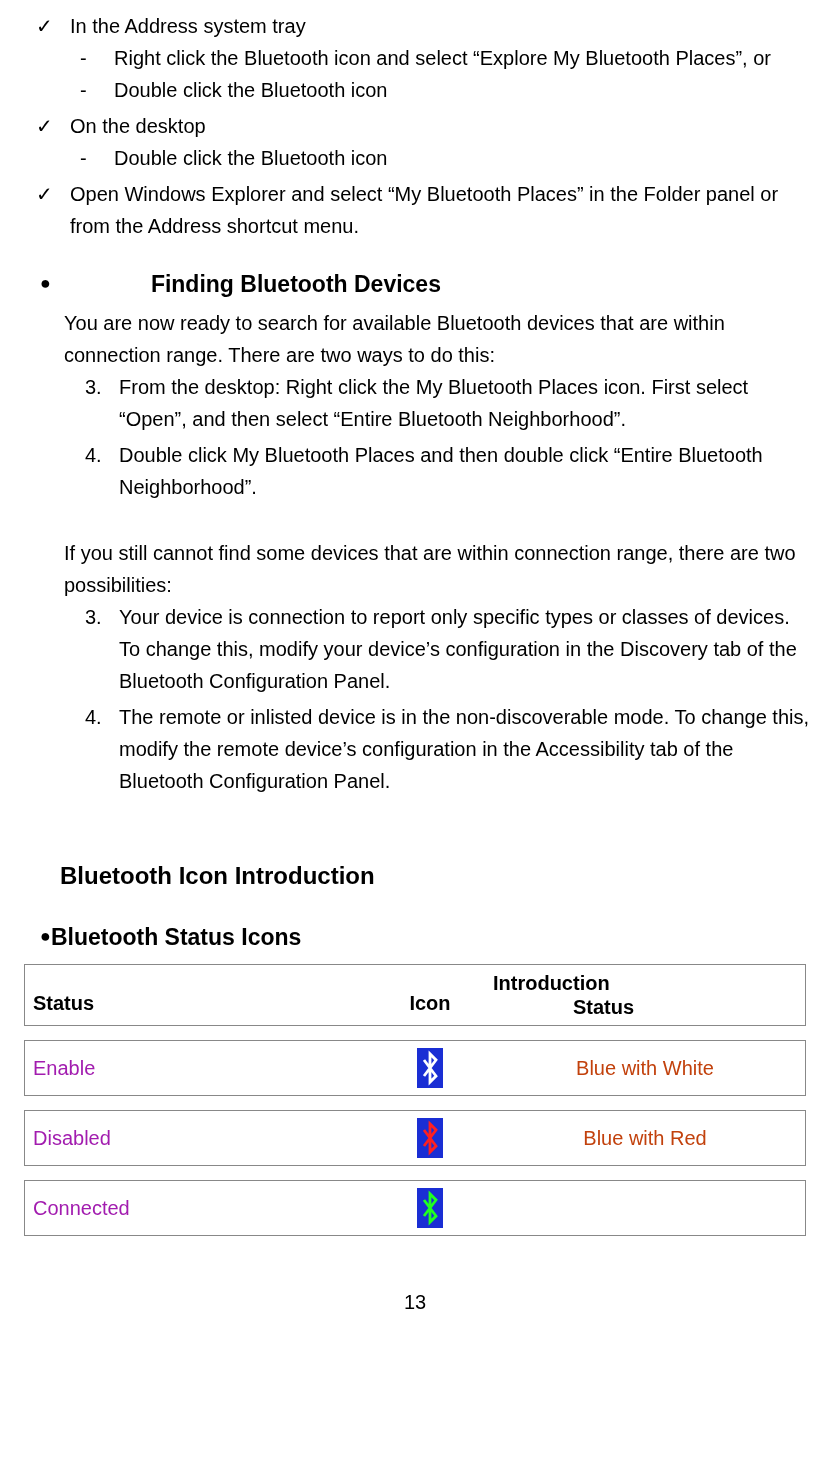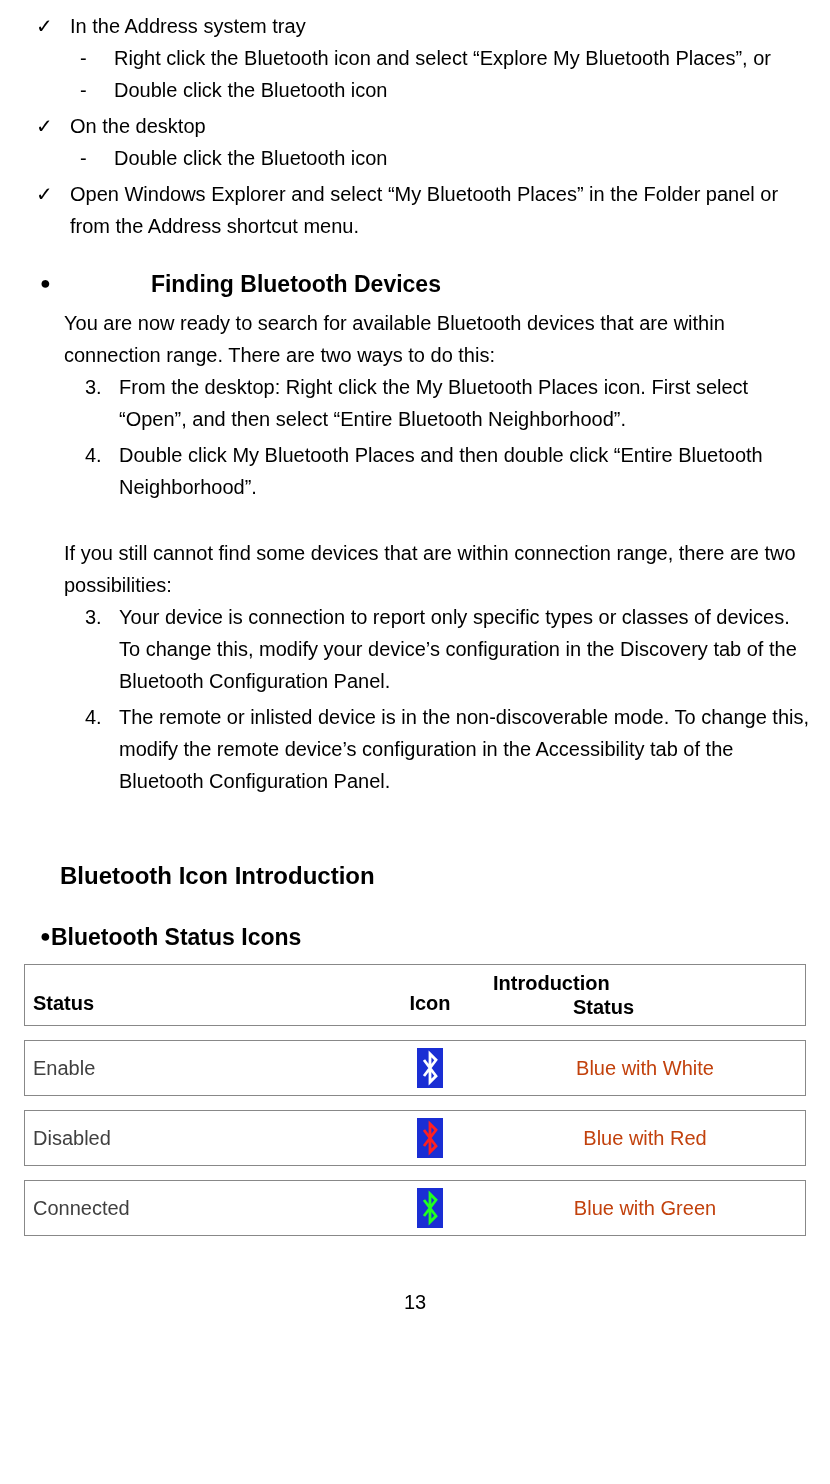--- a/index.html
+++ b/index.html
@@ -43,21 +43,21 @@
     .status-label { }
     .section-title { font-size: 24px; font-weight: bold; margin-top: 60px; padding-left: 40px; }
     .para { padding-left: 44px; margin-top: 4px; }
     .spacer { height: 26px; }
     .table-container { padding: 0 4px; margin-top: 8px; }
     .t-header { display: flex; border: 1px solid #888; align-items: flex-end; }
     .t-row { display: flex; border: 1px solid #888; align-items: center; margin-top: 14px; height: 56px; }
     .c1 { flex: 0 0 350px; padding: 6px 8px; font-weight: bold; }
     .c2 { flex: 0 0 110px; padding: 6px 8px; text-align: center; font-weight: bold; }
     .c3 { flex: 1; padding: 6px 8px; font-weight: bold; }
-    .r1 { flex: 0 0 350px; padding: 6px 8px; color: #404040; }
+    .r1 { flex: 0 0 350px; padding: 6px 8px; color: #a21caf; }
     .r2 { flex: 0 0 110px; display: flex; justify-content: center; align-items: center; }
     .r3 { flex: 1; padding: 6px 8px; color: #c2410c; text-align: center; }
     .bt-icon {
       width: 26px; height: 40px;
       position: relative;
       display: inline-block;
     }
     .bt-bg-blue { background: #1a2ed4; }
     .bt-svg { position: absolute; inset: 0; }
     .page-num { text-align: center; font-size: 20px; margin-top: 50px; }
@@ -147,17 +147,16 @@
 
   <div class="t-row">
     <div class="r1">Connected</div>
     <div class="r2">
       <span class="bt-icon bt-bg-blue">
         <svg class="bt-svg" viewBox="0 0 26 40">
             <path d="M7 12 L19 28 L13 34 L13 6 L19 12 L7 28" fill="none" stroke="#20ff20" stroke-width="2.8"></path>
           </svg>
       </span>
     </div>
-    <div class="r3">Blue with Green</div>
   </div>
 </div>
 
 <div class="page-num">13</div>
 
 </body></html>

